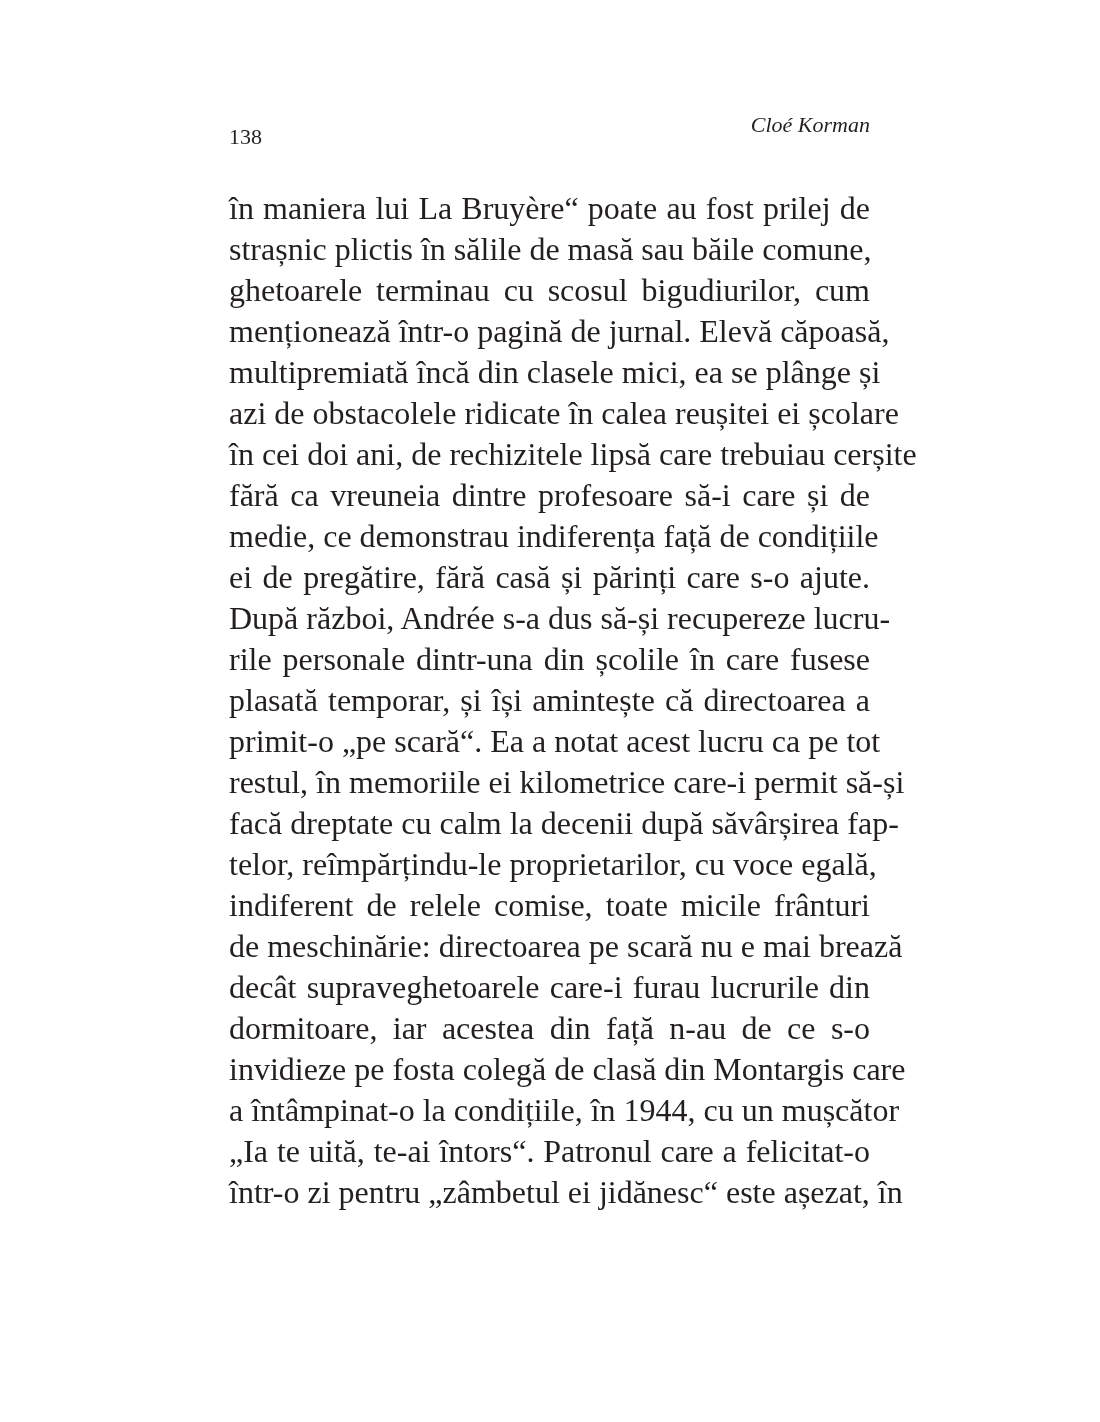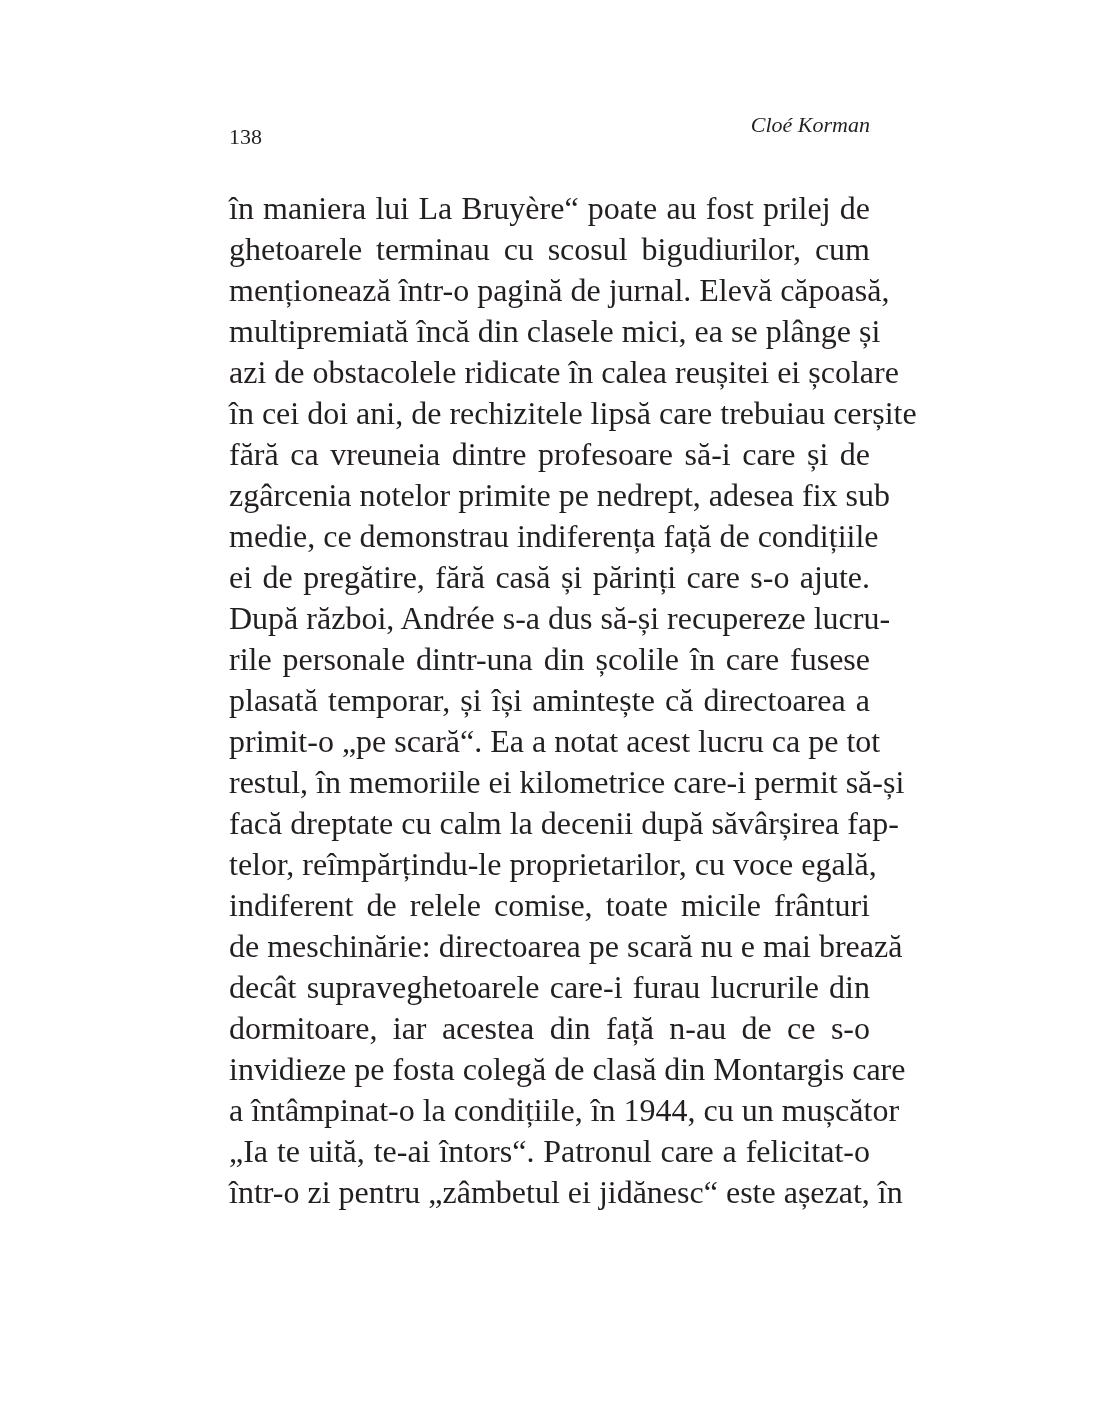--- a/index.html
+++ b/index.html
@@ -58,27 +58,27 @@
 </head>
 <body>
 
 <div class="running-head">
   <span class="page-number">138</span>
   <span class="running-title">Cloé Korman</span>
 </div>
 
 <div class="body-text">
   <span class="line">în maniera lui La Bruyère“ poate au fost prilej de</span>
+  <span class="line">strașnic plictis în sălile de masă sau băile comune,</span>
   <span class="line">ghetoarele terminau cu scosul bigudiurilor, cum</span>
   <span class="line">menționează într-o pagină de jurnal. Elevă căpoasă,</span>
   <span class="line">multipremiată încă din clasele mici, ea se plânge și</span>
   <span class="line">azi de obstacolele ridicate în calea reușitei ei școlare</span>
   <span class="line">în cei doi ani, de rechizitele lipsă care trebuiau cerșite</span>
   <span class="line">fără ca vreuneia dintre profesoare să-i care și de</span>
-  <span class="line">zgârcenia notelor primite pe nedrept, adesea fix sub</span>
   <span class="line">medie, ce demonstrau indiferența față de condițiile</span>
   <span class="line">ei de pregătire, fără casă și părinți care s-o ajute.</span>
   <span class="line">După război, Andrée s-a dus să-și recupereze lucru-</span>
   <span class="line">rile personale dintr-una din școlile în care fusese</span>
   <span class="line">plasată temporar, și își amintește că directoarea a</span>
   <span class="line">primit-o „pe scară“. Ea a notat acest lucru ca pe tot</span>
   <span class="line">restul, în memoriile ei kilometrice care-i permit să-și</span>
   <span class="line">facă dreptate cu calm la decenii după săvârșirea fap-</span>
   <span class="line">telor, reîmpărțindu-le proprietarilor, cu voce egală,</span>
   <span class="line">indiferent de relele comise, toate micile frânturi</span>

